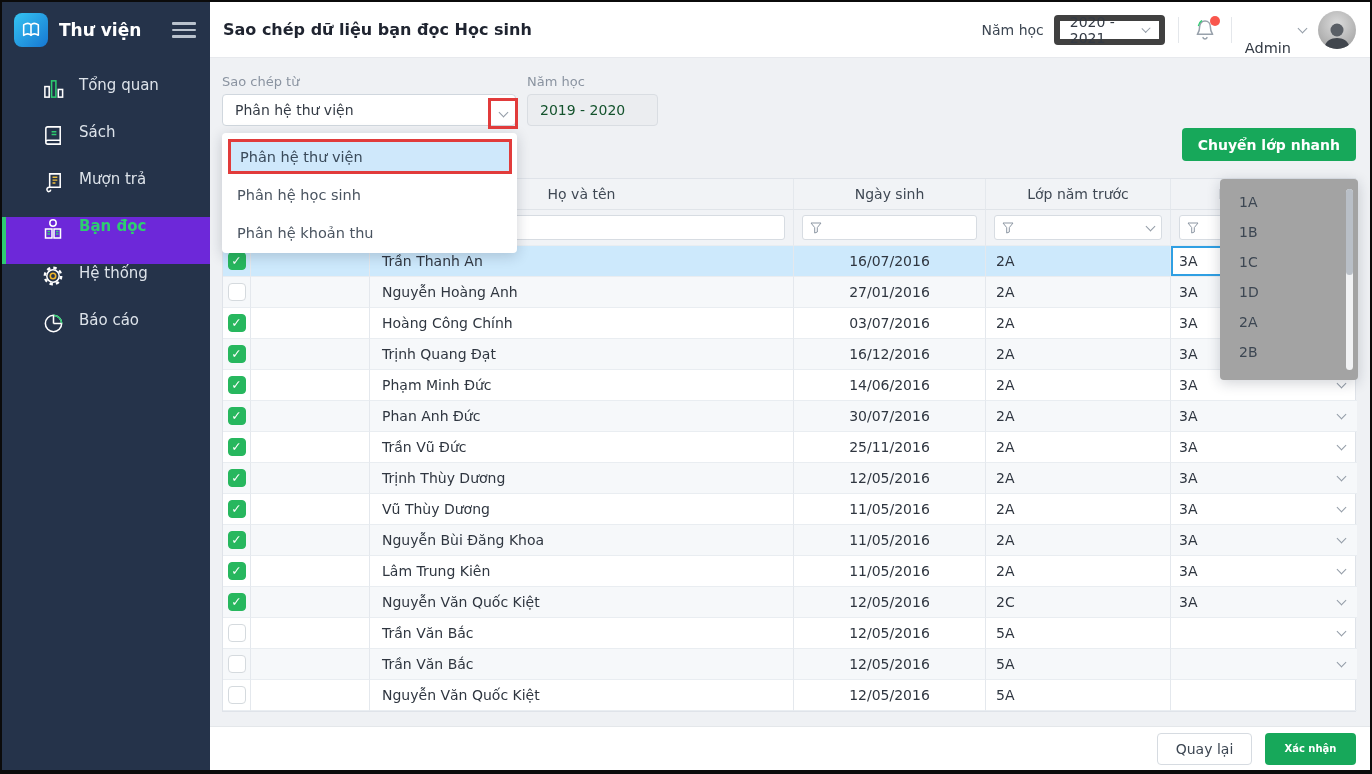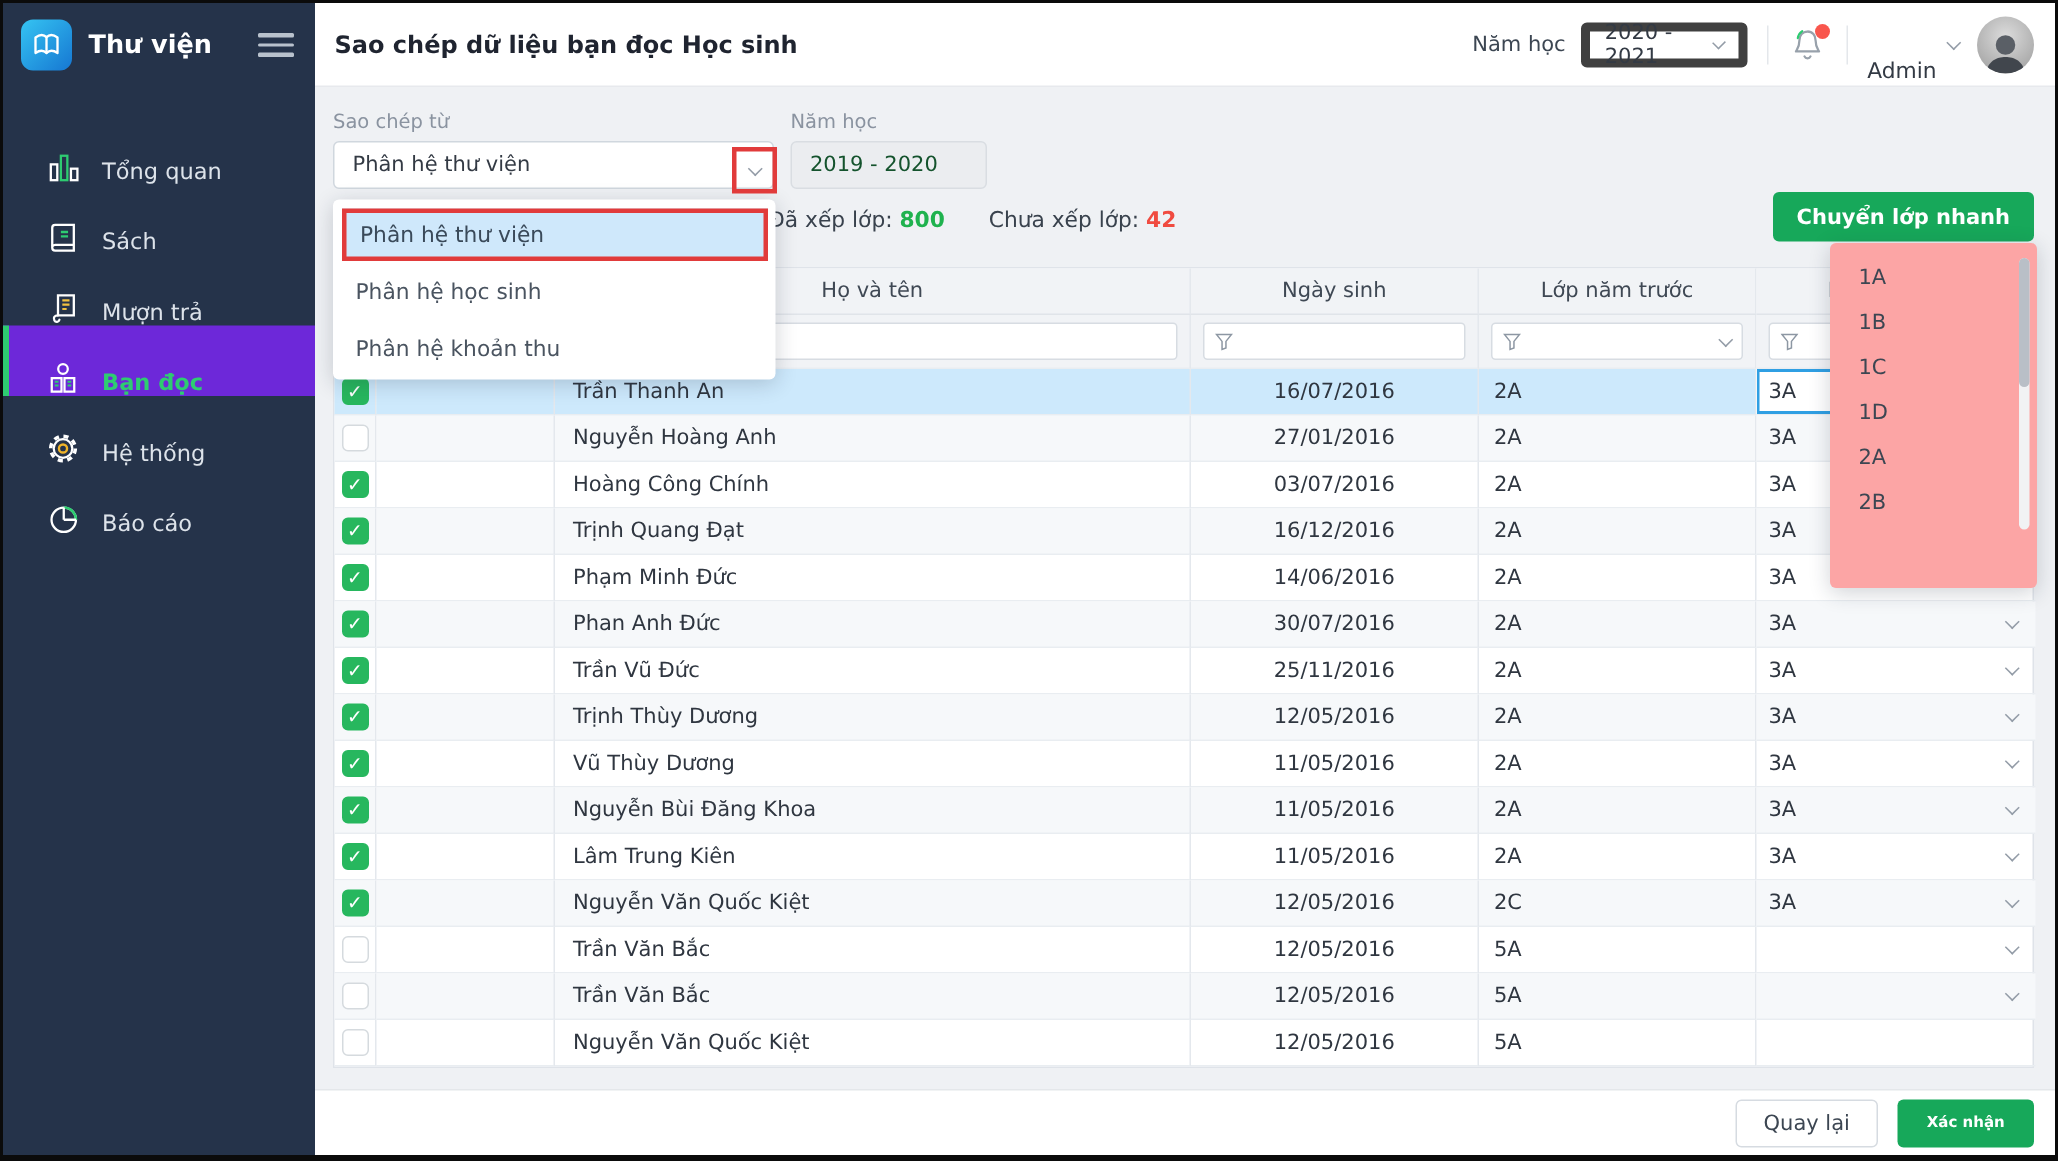--- a/index.html
+++ b/index.html
@@ -7,21 +7,21 @@
   .frame { width:1372px; height:774px; border:2px solid #0b0b0b; border-bottom-width:4px; display:flex; overflow:hidden; background:#fff; }
 
   
   .sidebar { width:208px; background:#25334a; color:#dfe5ec; flex-shrink:0; display:flex; flex-direction:column; }
   .logo-row { height:56px; display:flex; align-items:center; padding:0 14px 0 12px; }
   .logo-badge { width:34px; height:34px; border-radius:8px; background:linear-gradient(135deg,#35c4f2,#1677d2); display:flex; align-items:center; justify-content:center; flex-shrink:0; }
   .logo-title { font-size:17px; font-weight:700; color:#fff; margin-left:11px; }
   .hamburger { margin-left:auto; width:24px; cursor:pointer; }
   .hamburger span { display:block; height:2.5px; background:#b9c2cd; margin:4px 0; border-radius:1px; }
   .nav { margin-top:18px; }
-  .nav-item { height:47px; display:flex; align-items:flex-end; padding-left:23px; border-left:4px solid transparent; cursor:pointer; }
+  .nav-item { height:47px; display:flex; align-items:flex-start; padding-left:34px; border-left:4px solid transparent; cursor:pointer; }
   .nav-item .nav-icon { width:26px; height:24px; display:flex; align-items:center; justify-content:center; flex-shrink:0; }
   .nav-item .nav-label { margin-left:13px; font-size:15px; color:#dde3ea; }
   .nav-item.active { background:#6d28d9; border-left-color:#2ecc71; }
   .nav-item.active .nav-label { color:#2ecc71; font-weight:700; }
 
   
   .main { width:1160px; display:flex; flex-direction:column; }
   .topbar { height:56px; background:#fff; border-bottom:1px solid #e7e9ed; display:flex; align-items:center; padding:0 14px 0 13px; flex-shrink:0; }
   .page-title { font-size:16px; font-weight:700; color:#1f2430; }
   .topbar-right { margin-left:auto; display:flex; align-items:center; }
@@ -71,21 +71,21 @@
   .td.c-new .chev { position:absolute; right:12px; }
   .td.c-new.editing { background:#fff !important; box-shadow:inset 0 0 0 2px #2f9fe3; }
   .cbx { width:18px; height:18px; border-radius:4px; background:#fff; border:1px solid #d5dade; display:flex; align-items:center; justify-content:center; cursor:pointer; }
   .cbx.on { background:#27b75e; border-color:#27b75e; color:#fff; font-size:12.5px; font-weight:700; line-height:1; }
 
   
   .module-dd { position:absolute; left:12px; top:75px; width:295px; height:120px; background:#fff; border-radius:4px; box-shadow:0 3px 14px rgba(25,35,55,.20); z-index:20; padding-top:6px; }
   .module-opt { height:38px; display:flex; align-items:center; padding-left:15px; font-size:14.5px; color:#4a5460; cursor:pointer; }
   .module-opt.sel { height:35px; margin:0 5px 2px 6px; background:#cfe8fb; border:3px solid #e13b3b; padding-left:9px; color:#3a4a5a; }
 
-  .class-dd { position:absolute; left:1010px; top:104px; width:138px; height:230px; background:#fca5a5; border-radius:4px; box-shadow:0 3px 14px rgba(25,35,55,.20); z-index:20; padding-top:8px; overflow:hidden; }
+  .class-dd { position:absolute; left:1010px; top:121px; width:138px; height:201px; background:#a3a3a3; border-radius:4px; box-shadow:0 3px 14px rgba(25,35,55,.20); z-index:20; padding-top:8px; overflow:hidden; }
   .class-opt { height:30px; display:flex; align-items:center; padding-left:19px; font-size:14px; color:#3c4652; cursor:pointer; }
   .class-dd .sb-track { position:absolute; right:5px; top:10px; width:7px; height:181px; background:#f1f2f4; border-radius:4px; }
   .class-dd .sb-thumb { position:absolute; right:5px; top:10px; width:7px; height:86px; background:#b9bfc7; border-radius:4px; cursor:grab; }
 
   
   .footer { height:44px; background:#fff; border-top:1px solid #e4e7ea; display:flex; align-items:center; justify-content:flex-end; padding-right:14px; flex-shrink:0; }
   .btn-back { height:32px; width:95px; background:#fff; border:1px solid #d6dbe1; border-radius:4px; font-size:14px; color:#3c4652; font-family:inherit; cursor:pointer; margin-right:13px; }
   .btn-confirm { height:32px; width:91px; background:#17a85a; border:none; border-radius:4px; font-size:10px; font-weight:700; color:#fff; font-family:inherit; cursor:pointer; }
 </style>
 </head>
@@ -216,27 +216,20 @@
         <div class="field-label">Năm học</div>
         <div class="input-disabled">
           <span>2019 - 2020</span>
         </div>
       </div>
 
       <div class="red-ring">
         <span class="chev"></span>
       </div>
 
-      <div class="stats">
-        <span>Đã xếp lớp:</span>
-        <b class="green">800</b>
-        <span class="gap"></span>
-        <span>Chưa xếp lớp:</span>
-        <b class="red">42</b>
-      </div>
 
       <button class="btn-quick">Chuyển lớp nhanh</button>
 
       <div class="tbl">
         <div class="tr">
           <div class="th"></div>
           <div class="th"></div>
           <div class="th">Họ và tên</div>
           <div class="th">Ngày sinh</div>
           <div class="th">Lớp năm trước</div>

